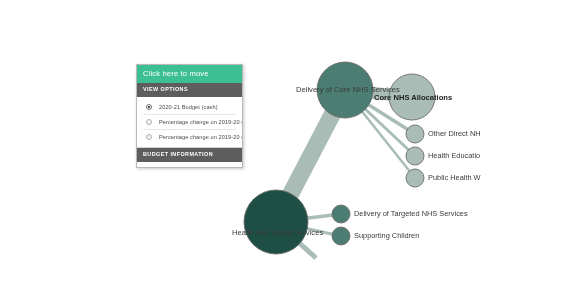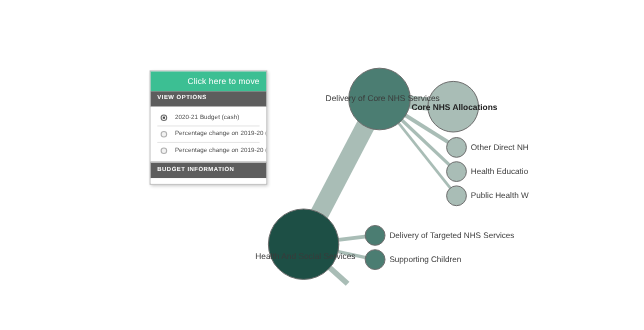--- a/index.html
+++ b/index.html
@@ -59,21 +59,20 @@
   }
   #panel-drag-bar {
     background: #3cbf93;
     color: #ffffff;
     font-size: 7.6px;
     padding: 5px 6px 5px 6px;
     letter-spacing: 0.15px;
     cursor: move;
     user-select: none;
     line-height: 1.05;
-    text-align: right;
   }
   .panel-section-head {
     background: #5d5d5d;
     color: #ffffff;
     font-size: 5.4px;
     font-weight: bold;
     letter-spacing: 0.45px;
     padding: 4px 6px 4px 6px;
     line-height: 1.05;
     text-transform: uppercase;

